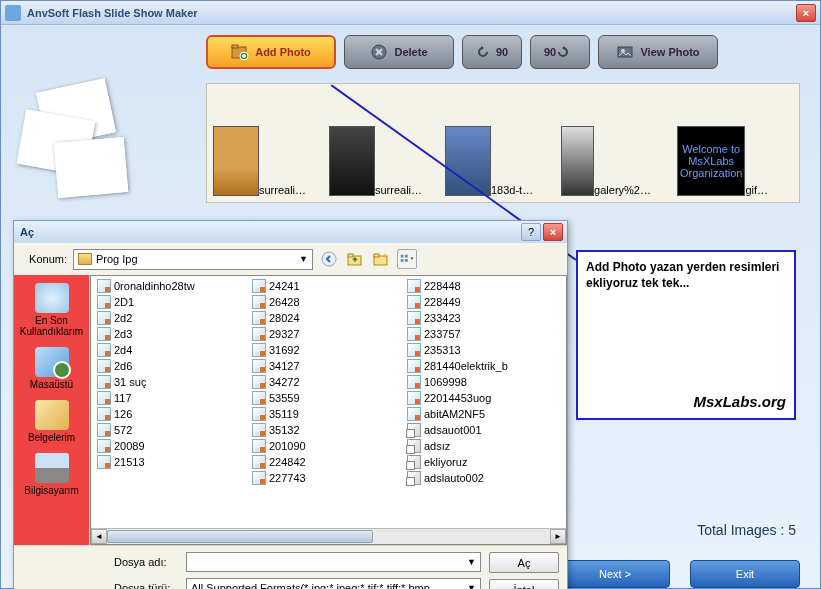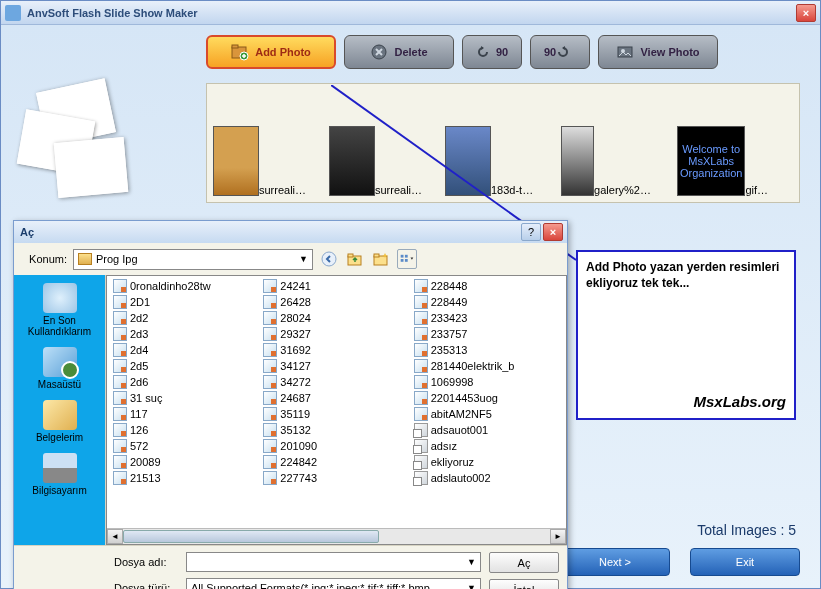--- a/index.html
+++ b/index.html
@@ -42,39 +42,39 @@
   .thumb .img.gif { background:#000; display:flex;align-items:center;justify-content:center;color:#6a9bff;font-size:6px;text-align:center;padding:2px; }
 
   
   .arrow-svg { position:absolute; top:60px; left:330px; width:250px; height:180px; pointer-events:none; }
   .annotation-box { position:absolute; top:225px; left:575px; width:220px; height:170px; border:2px solid #2020c8; background:#fff; padding:8px; }
   .annotation-box .text { font-size:12px; font-weight:bold; color:#000; line-height:1.3; }
   .annotation-box .src { position:absolute; bottom:8px; right:8px; font-size:15px; font-weight:bold; font-style:italic; color:#000; }
 
   .total-images { position:absolute; bottom:50px; right:24px; font-size:14px; color:#1a3a6a; }
 
-  .bottom-nav { position:absolute; bottom:12px; right:20px; display:flex; gap:20px;align-items:flex-end; }
+  .bottom-nav { position:absolute; bottom:0; right:20px; display:flex; gap:20px;align-items:flex-end; }
   .nav-btn { width:110px; height:28px; background:linear-gradient(to bottom,#5f9de2,#2462b7); border:1px solid #164a90; border-radius:4px; color:#fff; display:flex; align-items:center; justify-content:center; cursor:pointer; font-size:13px; }
 
   
   .dialog { position:absolute; top:195px; left:12px; width:555px; height:380px; border:1px solid #7a9cce; background:#fff; box-shadow:2px 2px 6px rgba(0,0,0,0.3); }
   .dialog .dlg-title { height:22px; background:linear-gradient(to bottom,#e8f0fa,#c6daf1); display:flex; align-items:center; padding:0 4px; }
   .dialog .dlg-title .t { flex:1; font-weight:bold; color:#1b3d6c; padding-left:2px; }
   .dialog .dlg-title .help { width:20px; height:18px; background:linear-gradient(to bottom,#e6eefb,#b8cfea); border:1px solid #8aa8cc; display:flex;align-items:center;justify-content:center; margin-right:2px; cursor:pointer; border-radius:2px; }
   .dialog .dlg-title .close { width:20px; height:18px; background:linear-gradient(to bottom,#f59b8f,#d9453c); color:#fff; border:1px solid #b03b33; display:flex;align-items:center;justify-content:center; cursor:pointer; font-weight:bold; border-radius:2px; }
 
   .dlg-toolbar { height:32px; display:flex; align-items:center; padding:4px 8px; gap:6px; background:#f4f3e9; }
   .dlg-toolbar .lbl { width:45px; text-align:right; }
   .dlg-toolbar .combo { flex:0 0 240px; height:21px; border:1px solid #888; background:#fff; display:flex; align-items:center; padding:0 4px; cursor:pointer; }
   .dlg-toolbar .combo .fld-icon { width:14px; height:12px; background:linear-gradient(to bottom,#fce08c,#e0b050); margin-right:4px; border:1px solid #b88020; }
   .dlg-toolbar .combo .arr { margin-left:auto; font-size:9px; }
   .dlg-toolbar .tb-icon { width:20px; height:20px; display:flex;align-items:center;justify-content:center; cursor:pointer; border-radius:2px; }
 
   .dlg-body { display:flex; height:270px; }
-  .places { width:92px; background:#0ea5e9; border-right:1px solid #d6d3c2; padding:4px 0; display:flex; flex-direction:column; align-items:center; gap:2px; overflow:hidden; }
+  .places { width:76px; background:#ef4444; border-right:1px solid #d6d3c2; padding:4px 0; display:flex; flex-direction:column; align-items:center; gap:2px; overflow:hidden; }
   .place { width:80px; display:flex; flex-direction:column; align-items:center; padding:4px 0; cursor:pointer; border-radius:3px; }
   .place .pic { width:34px; height:30px; margin-bottom:2px; }
   .place .txt { text-align:center; font-size:10px; }
   .pic.recent { background:radial-gradient(circle,#dff0fc,#9cc5e6); border-radius:4px; }
   .pic.desktop { background:linear-gradient(135deg,#bde0f8,#5aa0d8); border-radius:4px; position:relative; }
   .pic.desktop:after { content:""; position:absolute; right:-2px; bottom:-2px; width:14px; height:14px; background:#4a8c3a; border-radius:50%; border:2px solid #fff; }
   .pic.docs { background:linear-gradient(135deg,#fce8a8,#e0b050); border-radius:4px; }
   .pic.computer { background:linear-gradient(to bottom,#cce0f4 50%,#888 50%); border-radius:3px; }
   .pic.network { background:radial-gradient(circle,#a8d8f4,#4088c8); border-radius:50%; }
 
@@ -301,24 +301,20 @@
                 <div class="file-item">
                   <span class="fi-icon img"></span>
                   <span>2d3</span>
                 </div>
                 <div class="file-item">
                   <span class="fi-icon img"></span>
                   <span>2d4</span>
                 </div>
                 <div class="file-item">
                   <span class="fi-icon img"></span>
-                  <span>2d5</span>
-                </div>
-                <div class="file-item">
-                  <span class="fi-icon img"></span>
                   <span>2d6</span>
                 </div>
                 <div class="file-item">
                   <span class="fi-icon img"></span>
                   <span>31 suç</span>
                 </div>
                 <div class="file-item">
                   <span class="fi-icon img"></span>
                   <span>117</span>
                 </div>
@@ -363,21 +359,21 @@
                 <div class="file-item">
                   <span class="fi-icon img"></span>
                   <span>34127</span>
                 </div>
                 <div class="file-item">
                   <span class="fi-icon img"></span>
                   <span>34272</span>
                 </div>
                 <div class="file-item">
                   <span class="fi-icon img"></span>
-                  <span>24687</span>
+                  <span>53559</span>
                 </div>
                 <div class="file-item">
                   <span class="fi-icon img"></span>
                   <span>35119</span>
                 </div>
                 <div class="file-item">
                   <span class="fi-icon img"></span>
                   <span>35132</span>
                 </div>
                 <div class="file-item">

